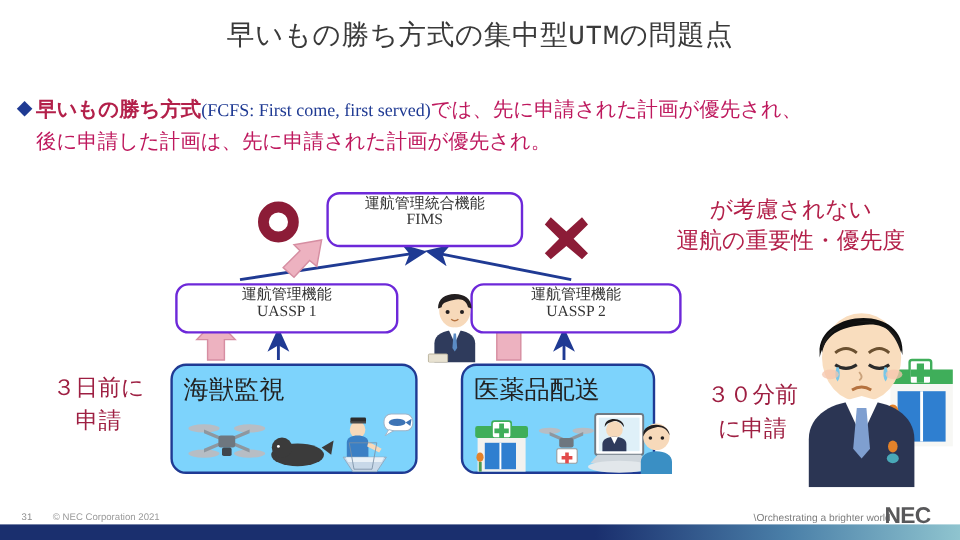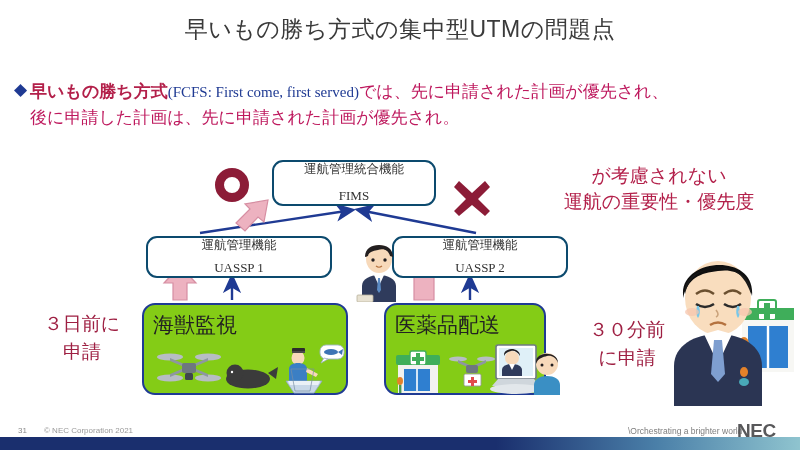--- a/index.html
+++ b/index.html
@@ -4,21 +4,21 @@
 <style>
   html,body{margin:0;padding:0;background:#ffffff;}
   body{width:800px;height:450px;position:relative;overflow:hidden;
        font-family:"Liberation Sans","DejaVu Sans",sans-serif;}
 
   .slide{position:absolute;inset:0;background:#ffffff;}
 
   
   .title{
     position:absolute;left:0;top:14px;width:800px;text-align:center;
-    font-family:Liberation Sans, sans-serif;
+    font-family:Liberation Mono, monospace;
     font-size:23px;color:#3a3a3a;letter-spacing:.5px;white-space:nowrap;
   }
 
   
   .bullet-block{position:absolute;left:14px;top:80px;width:775px;}
   .bullet-line1{display:flex;align-items:flex-start;}
   .diamond{
     color:#1f3a93;font-size:17px;line-height:20px;margin-right:3px;
     flex:0 0 auto;
   }
@@ -26,34 +26,34 @@
          font-family:"Liberation Sans","DejaVu Sans",sans-serif;}
   .b-fcfs{color:#1f3a93;font-size:15px;
           font-family:"Liberation Serif","DejaVu Serif",serif;}
   .b-body{color:#be185d;font-size:17px;
           font-family:"Liberation Sans","DejaVu Sans",sans-serif;}
   .bullet-line2{margin-left:16px;margin-top:3px;}
 
   
   .dbox{
     position:absolute;box-sizing:border-box;
-    border:2px solid #0c4a6e;border-radius:11px;background:#ffffff;
-    display:flex;flex-direction:column;align-items:center;justify-content:space-between;
+    border:2px solid #6d28d9;border-radius:11px;background:#ffffff;
+    display:flex;flex-direction:column;align-items:center;justify-content:flex-start;
     color:#333333;line-height:1.12;
   }
   .dbox .l1{font-size:12.5px;font-family:"Liberation Sans","DejaVu Sans",sans-serif;}
   .dbox .l2{font-size:13px;font-family:"Liberation Serif","DejaVu Serif",serif;}
 
   #box-fims{left:272px;top:160px;width:164px;height:46px;z-index:4;}
   #box-uassp1{left:146px;top:236px;width:186px;height:42px;z-index:4;}
   #box-uassp2{left:392px;top:236px;width:176px;height:42px;z-index:4;}
 
   .bigbox{
     position:absolute;box-sizing:border-box;
-    border:2px solid #1f3a93;border-radius:13px;background:#84cc16;z-index:3;text-align:right;
+    border:2px solid #1f3a93;border-radius:13px;background:#7dd3fc;z-index:3;text-align:right;
   }
   #box-kaiju{left:142px;top:303px;width:206px;height:92px;}
   #box-iyaku{left:384px;top:303px;width:162px;height:92px;}
   .bigbox .cap{
     position:absolute;left:9px;top:6px;font-size:21px;color:#222222;
     font-family:"Liberation Sans","DejaVu Sans",sans-serif;white-space:nowrap;
   }
 
   
   .svg-layer{position:absolute;left:0;top:0;width:800px;height:450px;

